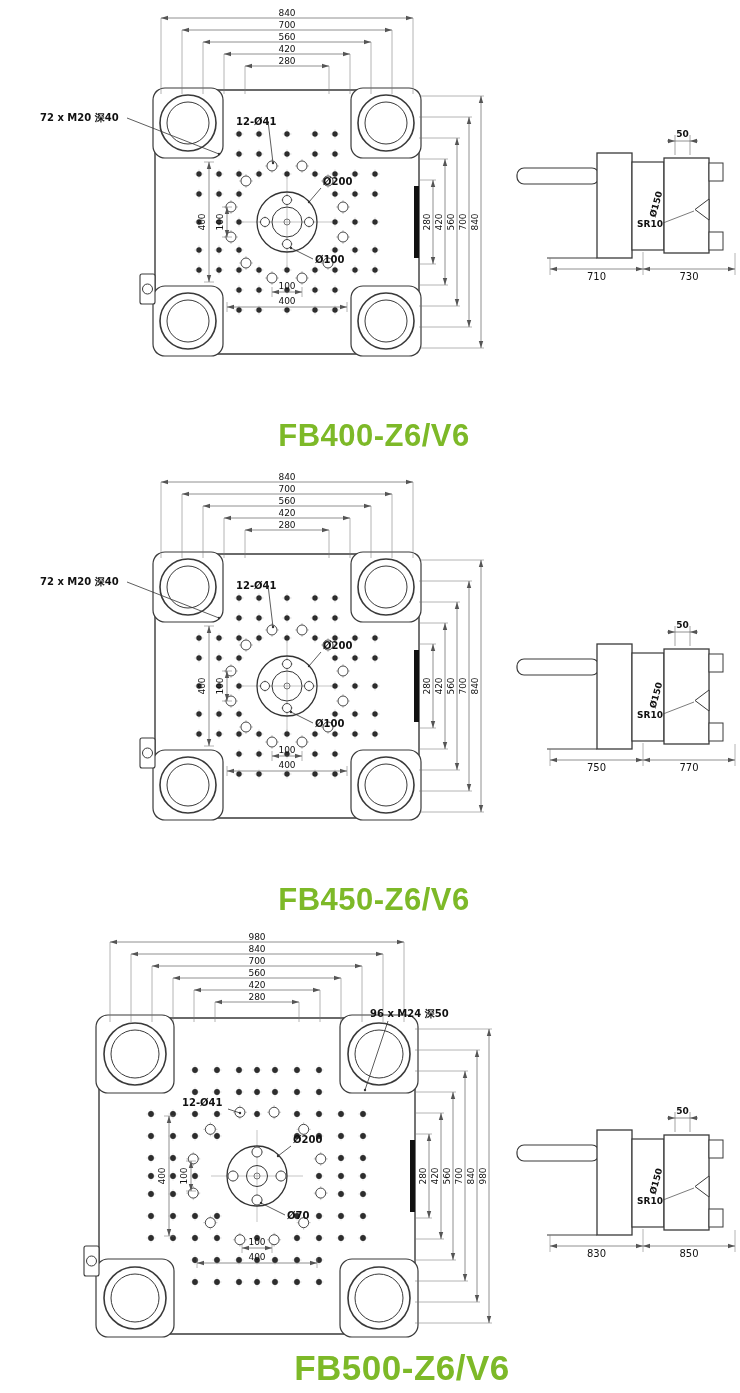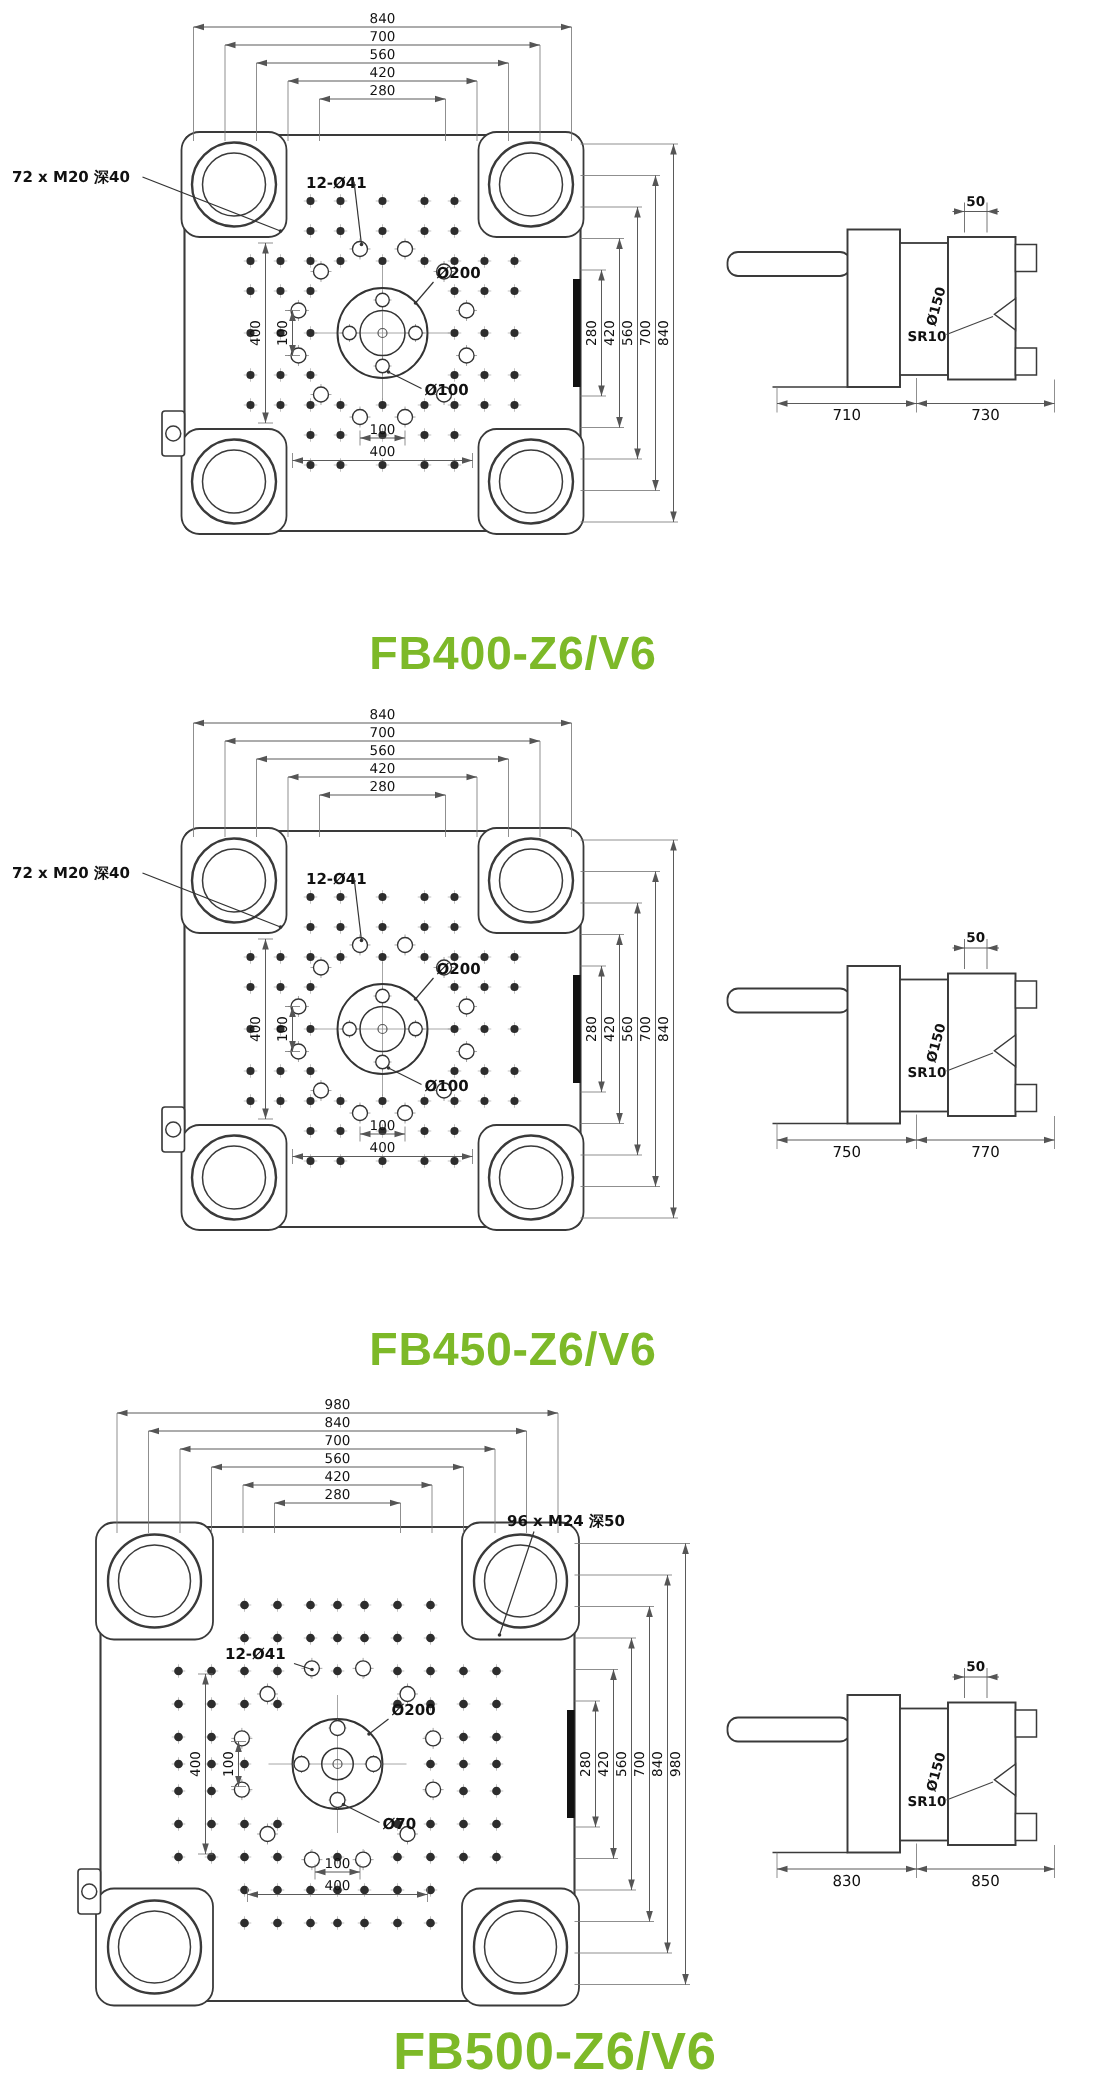--- a/index.html
+++ b/index.html
@@ -1,17 +1,17 @@
 <!DOCTYPE html>
 <html style="--accent: #7DB928;"><head>
 <meta charset="utf-8">
 <style>
   html,body{margin:0;padding:0;background:#fff;}
   body{width:740px;height:1393px;font-family:"Liberation Sans",sans-serif;overflow:hidden;}
-  .sheet{width:592px;}
+  .sheet{width:592px;margin-left:32px;}
   section.machine{display:block;}
   svg{display:block;}
   .title{margin:0;width:740px;text-align:center;font-weight:bold;
          color:var(--accent,#7DB928);letter-spacing:.5px;
          font-family:"Liberation Sans",sans-serif;}
   .t12{height:49px;line-height:42px;font-size:31px;}
   .t3{height:40px;line-height:30px;font-size:35px;}
   .shift{transform:translateX(-28px);}
 </style>
 </head>

